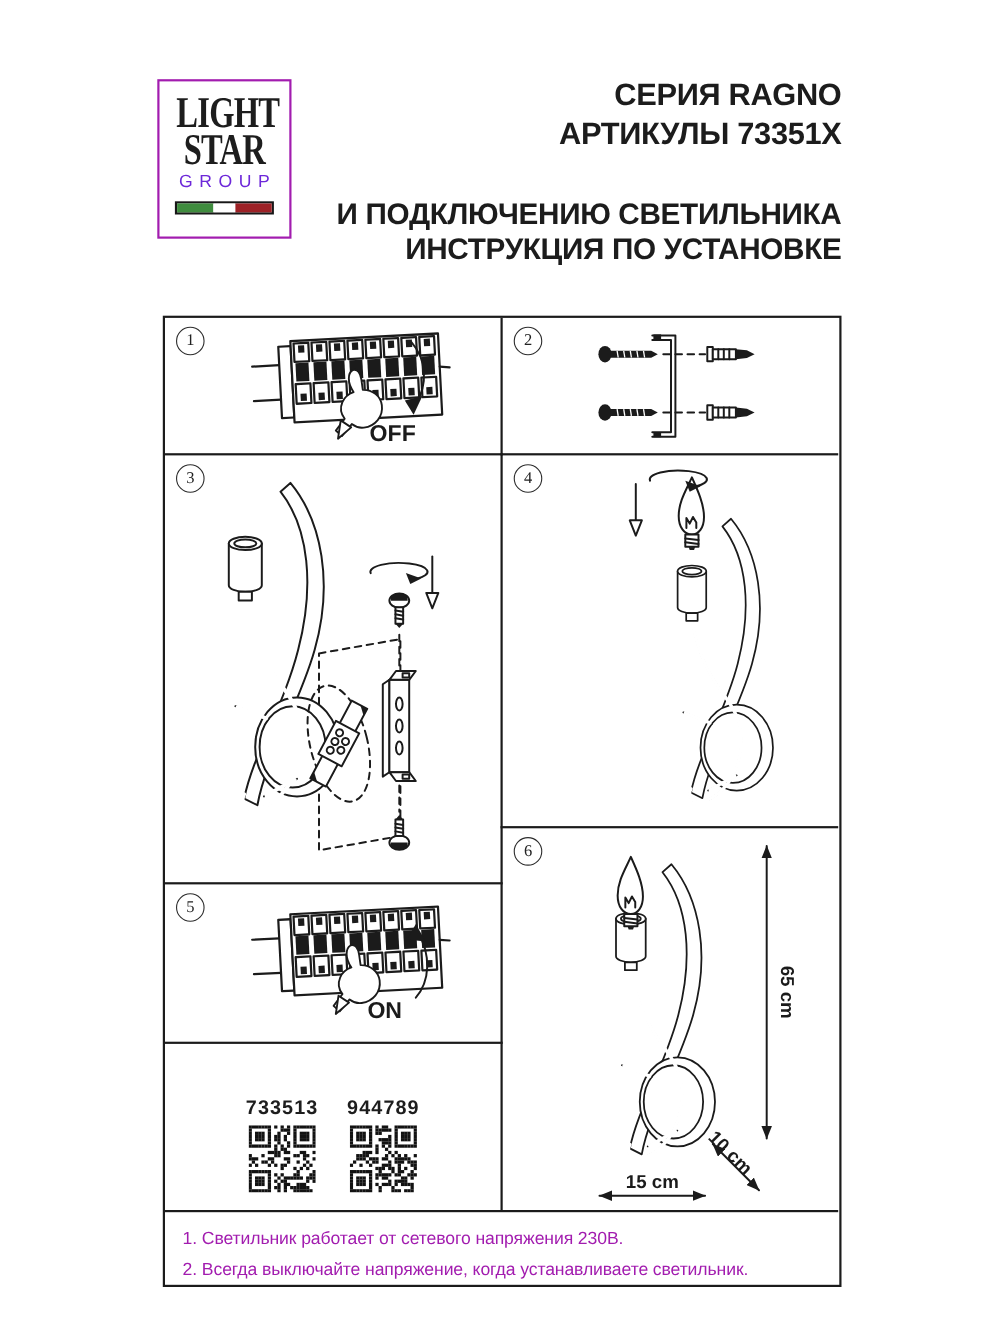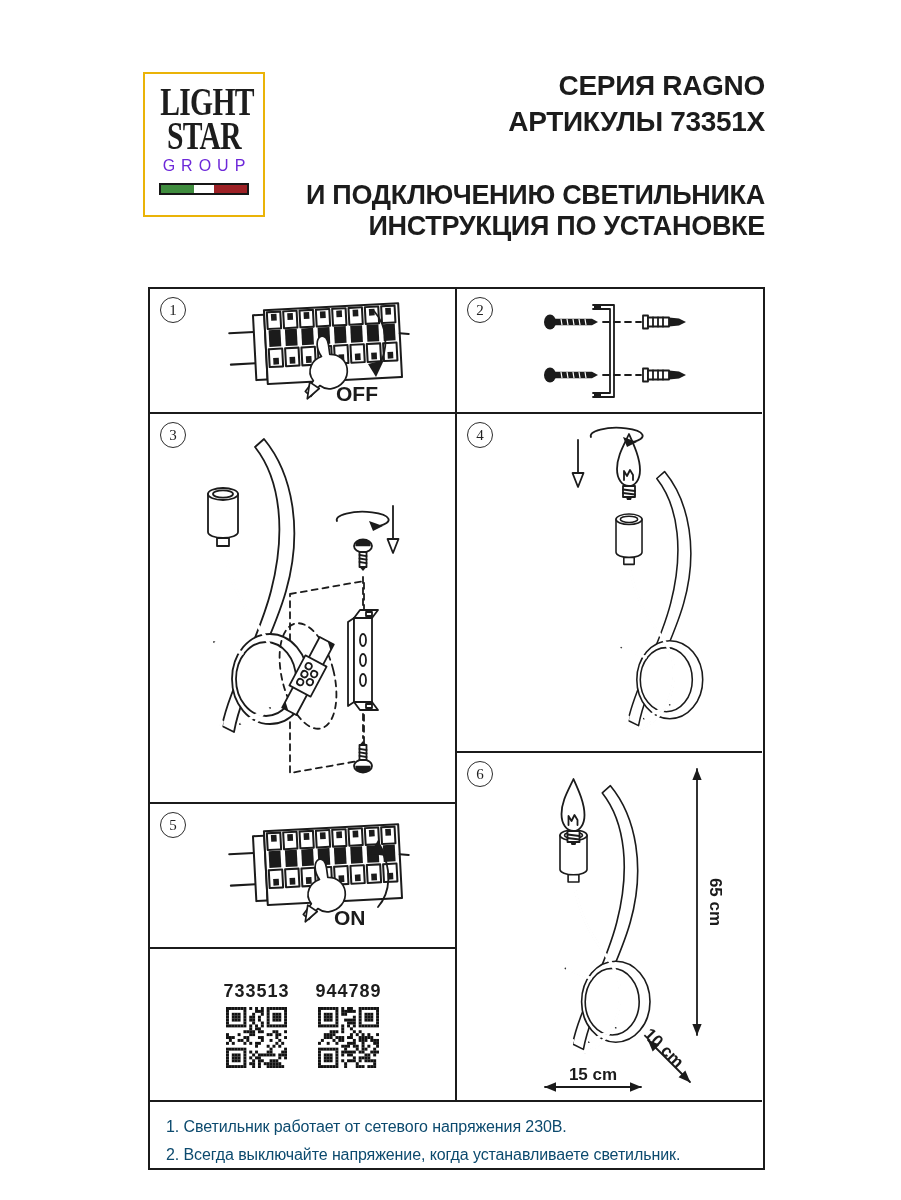--- a/index.html
+++ b/index.html
@@ -1,21 +1,21 @@
 <!DOCTYPE html>
 <html><head>
 <meta charset="utf-8">
 <style>
   html,body{margin:0;padding:0;background:#fff;}
   .page{position:relative;width:901px;height:1200px;background:#ffffff;
         font-family:"Liberation Sans",sans-serif;color:#1b1b1b;overflow:hidden;}
 
   
   .logo-box{position:absolute;left:143px;top:72px;width:122px;height:145px;
-            border:2px solid #eab308;box-sizing:border-box;text-align:center;background:#fff;}
+            border:2px solid #a21caf;box-sizing:border-box;text-align:center;background:#fff;}
   .logo-word{font-family:"Liberation Serif",serif;font-weight:700;font-size:40px;line-height:34px;
              color:#1d1d1d;transform:scaleX(0.74);letter-spacing:-1px;}
   .logo-word.first{margin-top:11px;}
   .logo-group{font-size:16px;letter-spacing:6px;margin-top:4px;margin-left:6px;color:#6d28d9;}
   .flag{width:86px;height:8px;margin:8px auto 0;border:2px solid #171717;display:flex;}
   .flag i{display:block;height:100%;}
   .flag .g{width:38%;}.flag .w{width:24%;}.flag .r{width:38%;}
 
   .title-block{position:absolute;top:68px;right:136px;text-align:right;font-weight:700;color:#1c1c1c;}
   .title-sub{font-size:28px;line-height:36px;letter-spacing:-0.3px;}
@@ -33,27 +33,27 @@
 
   
   .s{stroke:#1b1b1b;stroke-width:1.8;fill:none;stroke-linecap:round;stroke-linejoin:round;}
   .sw{stroke:#1b1b1b;stroke-width:1.8;fill:#ffffff;stroke-linecap:round;stroke-linejoin:round;}
   .f{fill:#1b1b1b;stroke:none;}
   .d{stroke-dasharray:6 5;}
   .t{font-family:"Liberation Sans",sans-serif;font-weight:700;fill:#1b1b1b;}
 
   
   .qr-wrap{position:absolute;left:0;top:660px;width:305px;height:153px;display:flex;
-           justify-content:center;gap:26px;padding-top:32px;box-sizing:border-box;}
+           justify-content:center;gap:26px;padding-top:48px;box-sizing:border-box;}
   .qr-item{text-align:center;}
   .qr-code-label{font-size:18px;font-weight:700;letter-spacing:1px;color:#1d1d1d;margin-bottom:5px;}
 
   
   .footer{position:absolute;left:0;top:813px;width:612px;height:65px;box-sizing:border-box;
-          padding:11px 10px 0 16px;font-size:16px;line-height:28px;color:#0c4a6e;letter-spacing:-0.1px;}
+          padding:11px 10px 0 16px;font-size:16px;line-height:28px;color:#a21caf;letter-spacing:-0.1px;}
 </style>
 </head>
 <body>
 
 <div class="page">
 
   <svg width="0" height="0" style="position:absolute" aria-hidden="true">
     <defs>
       <marker id="arr" viewBox="0 0 10 8" refX="9.5" refY="4" markerUnits="userSpaceOnUse" markerWidth="12" markerHeight="10" orient="auto-start-reverse">
         <path d="M0,0 L10,4 L0,8 Z" fill="#1b1b1b"></path>

